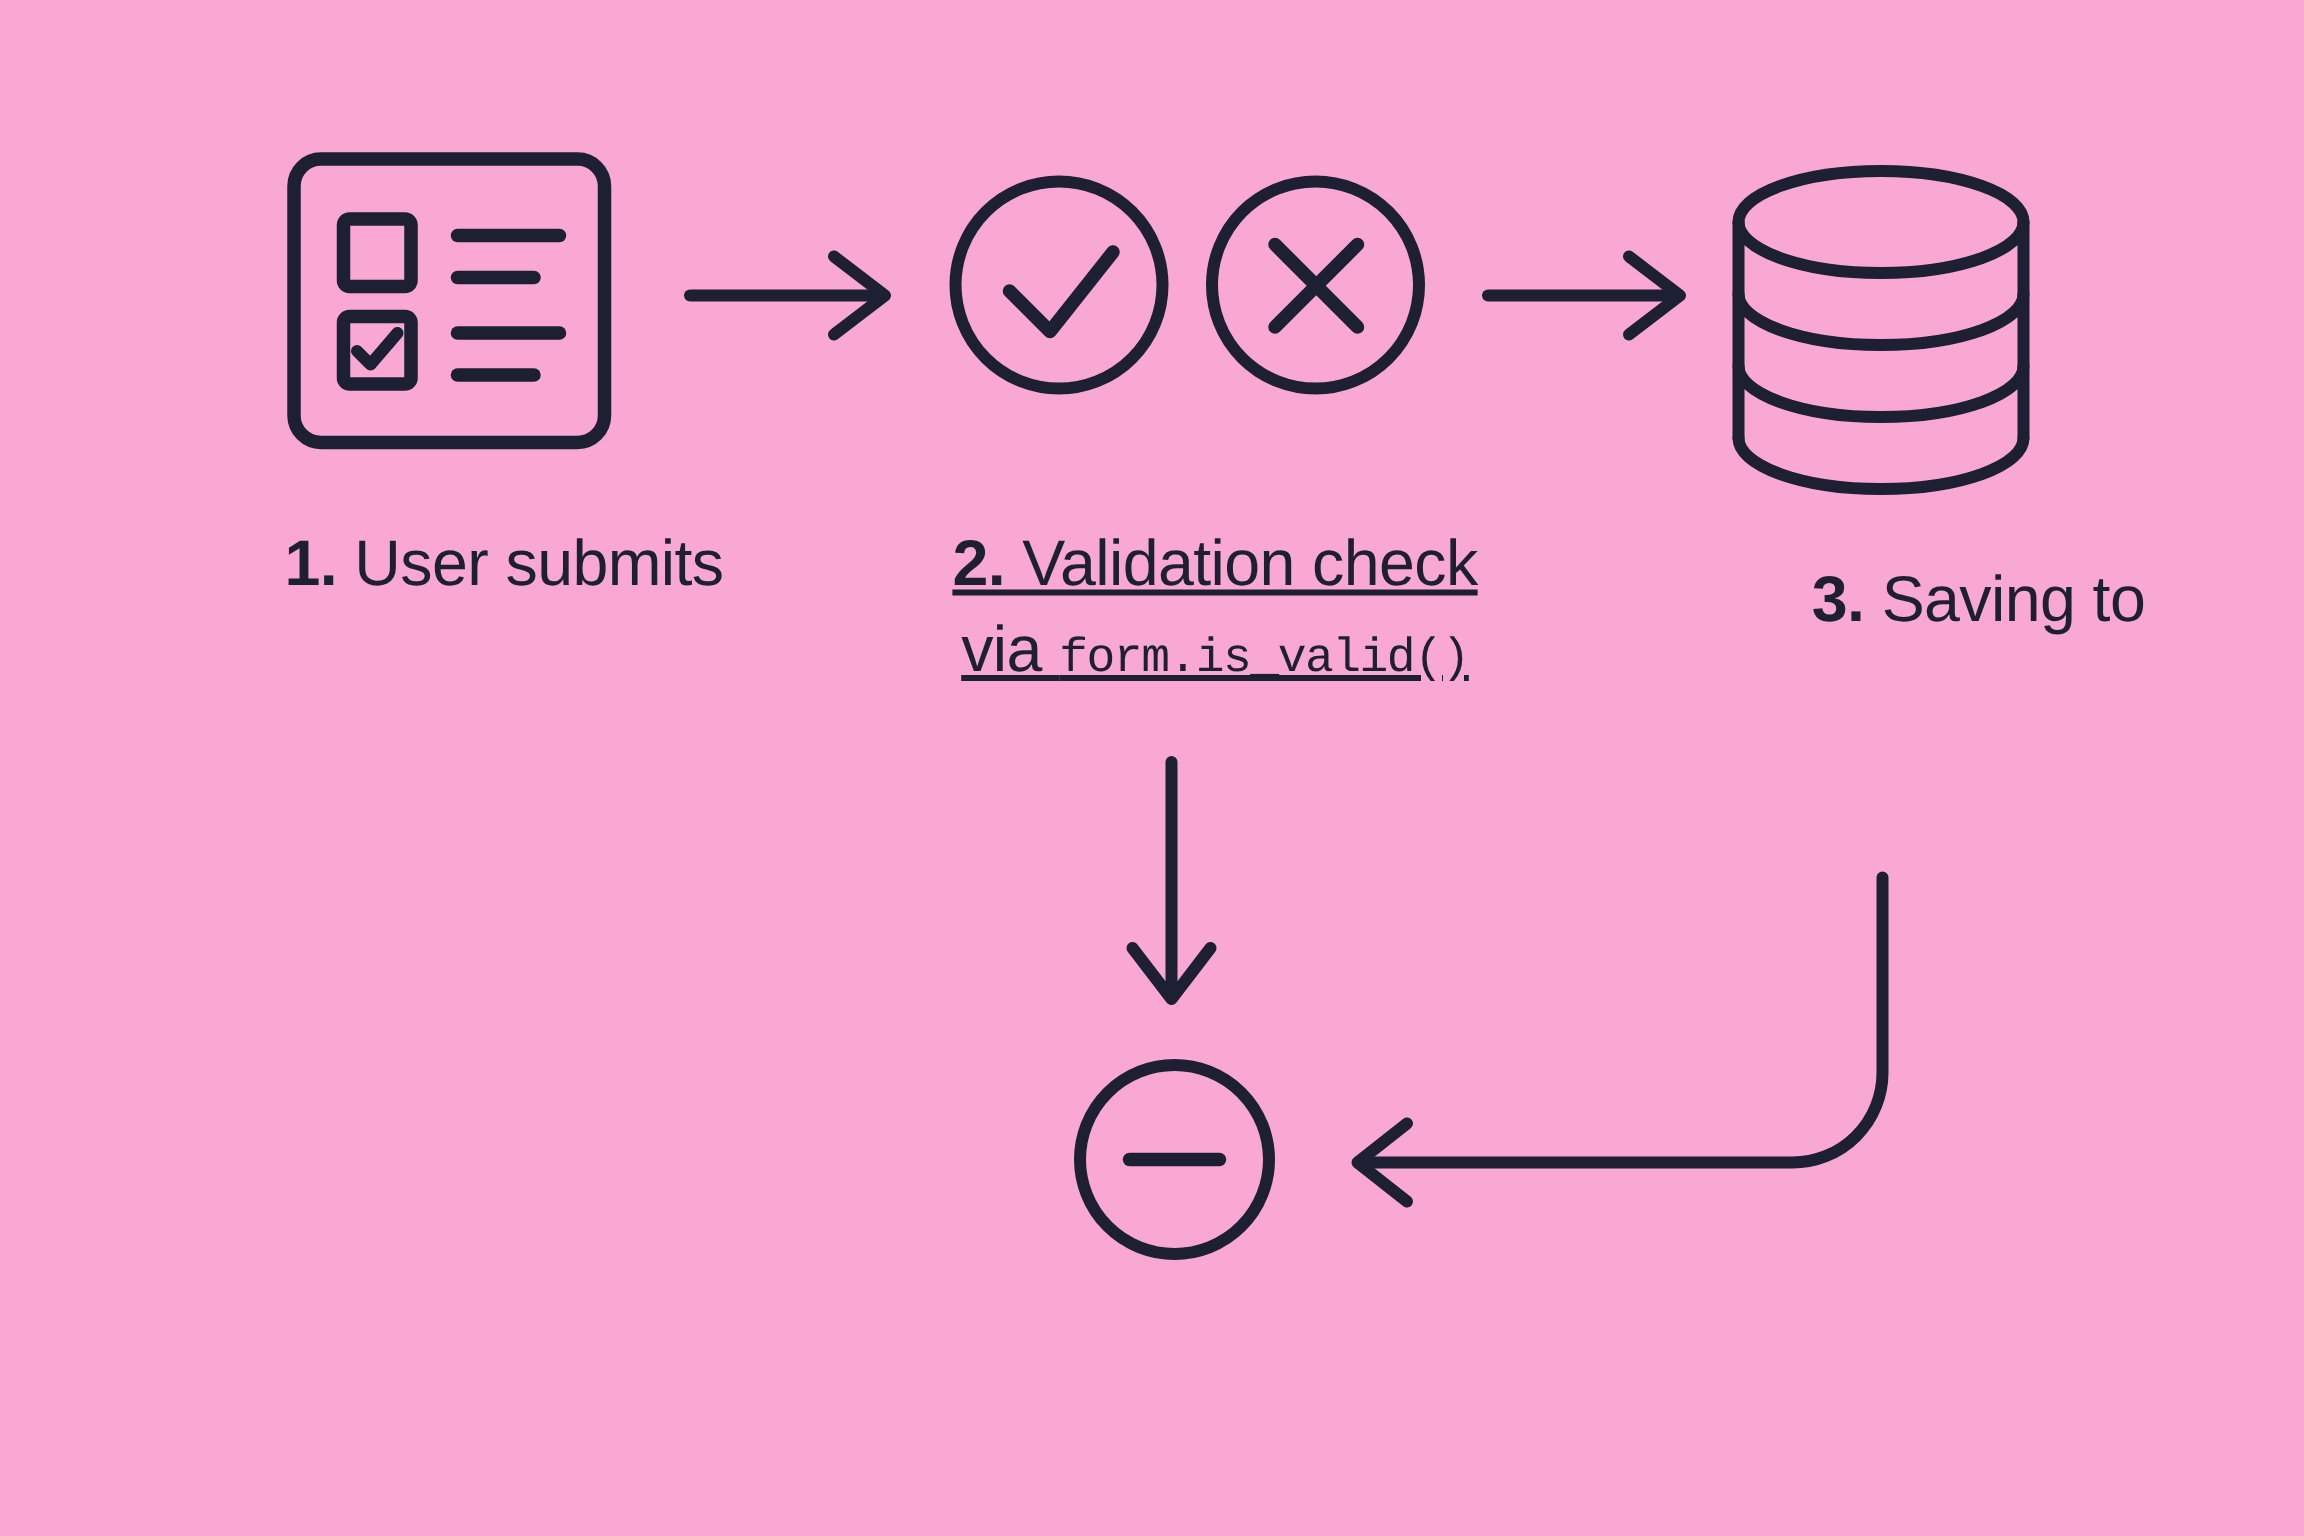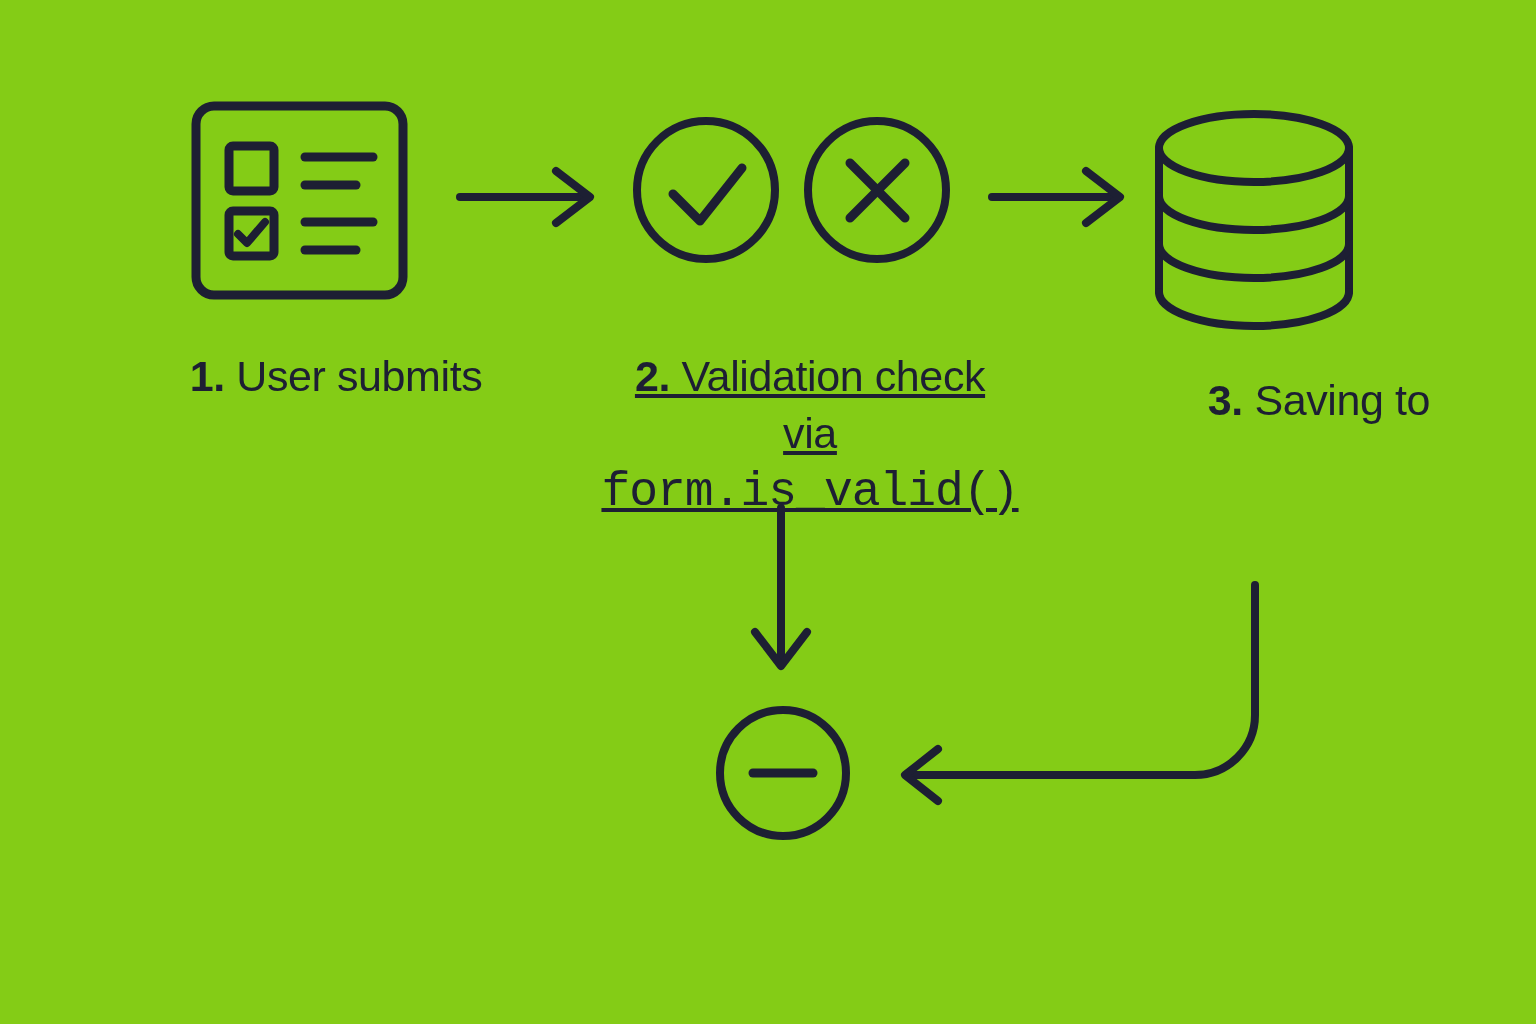--- a/index.html
+++ b/index.html
@@ -8,21 +8,21 @@
     padding: 0;
     background: #ffffff;
   }
   body {
     font-family: "Liberation Sans", sans-serif;
   }
   #stage {
     position: relative;
     width: 1536px;
     height: 1024px;
-    background: #84cc16;
+    background: #f9a8d4;
     overflow: hidden;
   }
   #diagram-svg {
     position: absolute;
     left: 0;
     top: 0;
     width: 1536px;
     height: 1024px;
   }
   .stroke {
@@ -39,21 +39,21 @@
     line-height: 57px;
     text-align: center;
     letter-spacing: -0.4px;
     white-space: pre-line;
   }
   .label .num {
     font-weight: 700;
   }
   .label .mono {
     font-family: "Liberation Mono", monospace;
-    font-size: 48px;
+    font-size: 32px;
     letter-spacing: -1px;
   }
   #label-1 { left: 96px;  top: 348px; width: 480px; }
   #label-2 { left: 570px; top: 348px; width: 480px; text-decoration: underline; }
   #label-3 { left: 1134px; top: 372px; width: 370px; }
 </style>
 </head>
 <body>
 
 <div id="stage">

